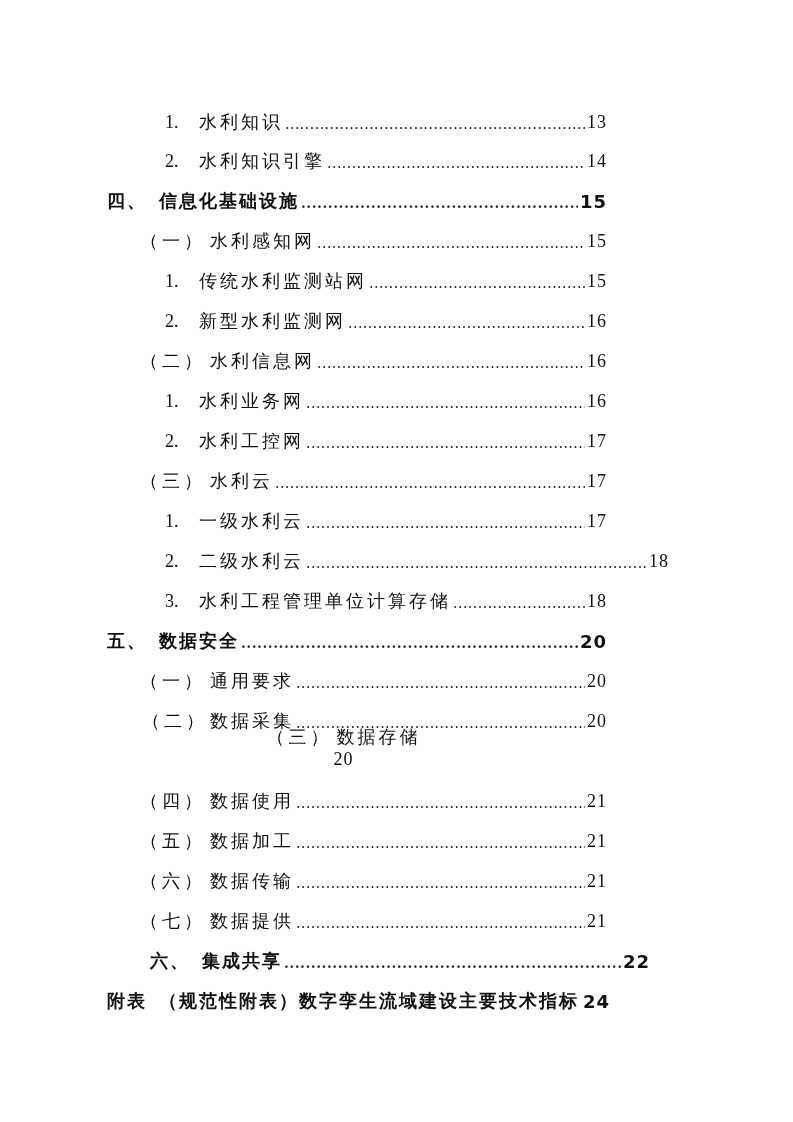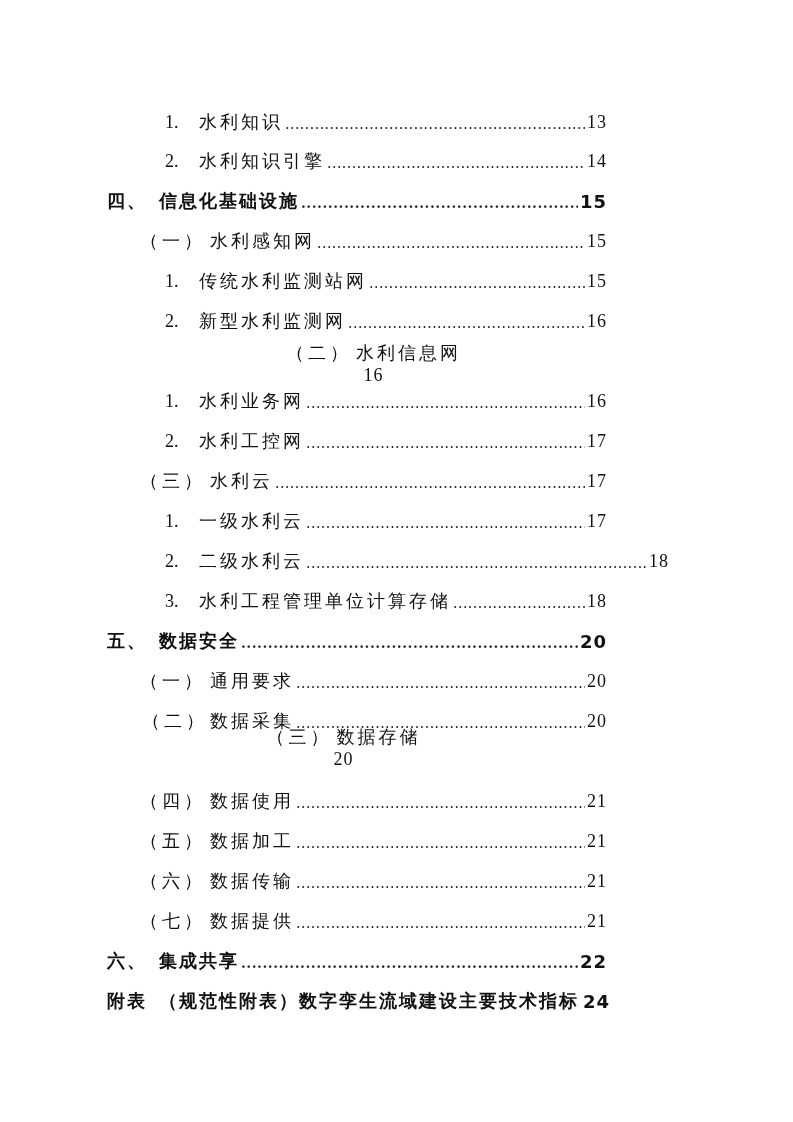--- a/index.html
+++ b/index.html
@@ -46,21 +46,21 @@
     <div class="row l3" style="top: 261px; padding-left: 165px; padding-right: 106px; box-sizing: border-box;">
       <span class="lbl"><span class="num">1.</span><span>传统水利监测站网</span></span>
       <span class="dots"></span>
       <span class="pg">15</span>
     </div>
     <div class="row l3" style="top: 301px; padding-left: 165px; padding-right: 106px; box-sizing: border-box;">
       <span class="lbl"><span class="num">2.</span><span>新型水利监测网</span></span>
       <span class="dots"></span>
       <span class="pg">16</span>
     </div>
-    <div class="row l2" style="top: 341px; padding-left: 140px; padding-right: 106px; box-sizing: border-box; flex-direction: column;">
+    <div class="row l2" style="top: 341px; padding-left: 140px; padding-right: 106px; box-sizing: border-box;">
       <span class="lbl"><span class="num">（二）</span><span>水利信息网</span></span>
       <span class="dots"></span>
       <span class="pg">16</span>
     </div>
     <div class="row l3" style="top: 381px; padding-left: 165px; padding-right: 106px; box-sizing: border-box;">
       <span class="lbl"><span class="num">1.</span><span>水利业务网</span></span>
       <span class="dots"></span>
       <span class="pg">16</span>
     </div>
     <div class="row l3" style="top: 421px; padding-left: 165px; padding-right: 106px; box-sizing: border-box;">
@@ -121,21 +121,21 @@
     <div class="row l2" style="top: 861px; padding-left: 140px; padding-right: 106px; box-sizing: border-box;">
       <span class="lbl"><span class="num">（六）</span><span>数据传输</span></span>
       <span class="dots"></span>
       <span class="pg">21</span>
     </div>
     <div class="row l2" style="top: 901px; padding-left: 140px; padding-right: 106px; box-sizing: border-box;">
       <span class="lbl"><span class="num">（七）</span><span>数据提供</span></span>
       <span class="dots"></span>
       <span class="pg">21</span>
     </div>
-    <div class="row l1" style="top: 941px; padding-left: 107px; padding-right: 106px; box-sizing: border-box;">
+    <div class="row l1" style="top: 941px; padding-left: 107px; padding-right: 106px; box-sizing: border-box; margin-left: 43px;">
       <span class="lbl"><span class="num">六、</span><span>集成共享</span></span>
       <span class="dots"></span>
       <span class="pg">22</span>
     </div>
     <div class="row l1" style="top: 981px; padding-left: 107px; padding-right: 106px; box-sizing: border-box;">
       <span class="lbl"><span class="num">附表</span><span>（规范性附表）数字孪生流域建设主要技术指标</span></span>
       <span class="dots"></span>
       <span class="pg">24</span>
     </div>
   </div>

